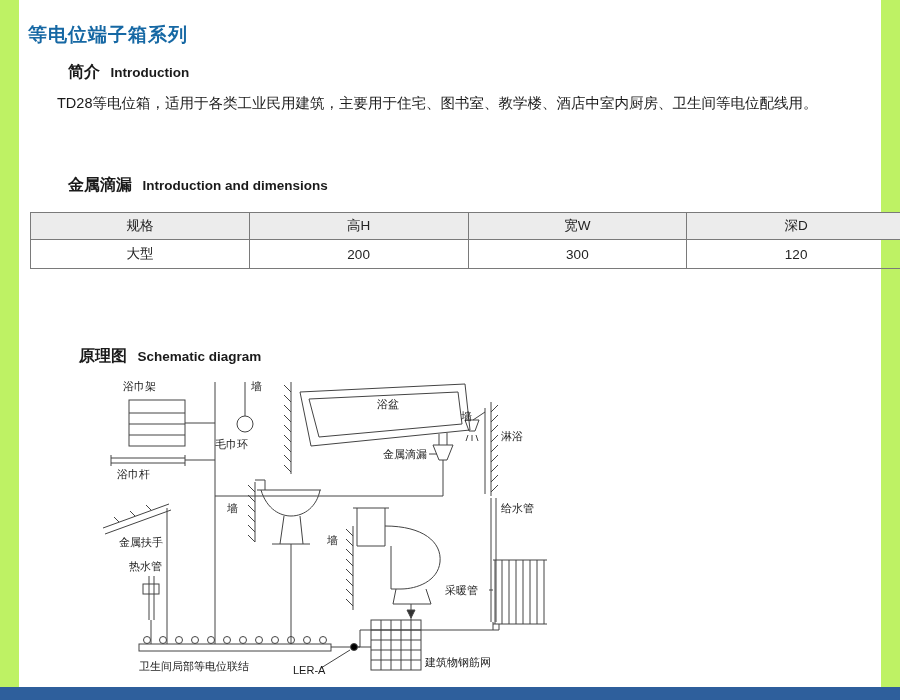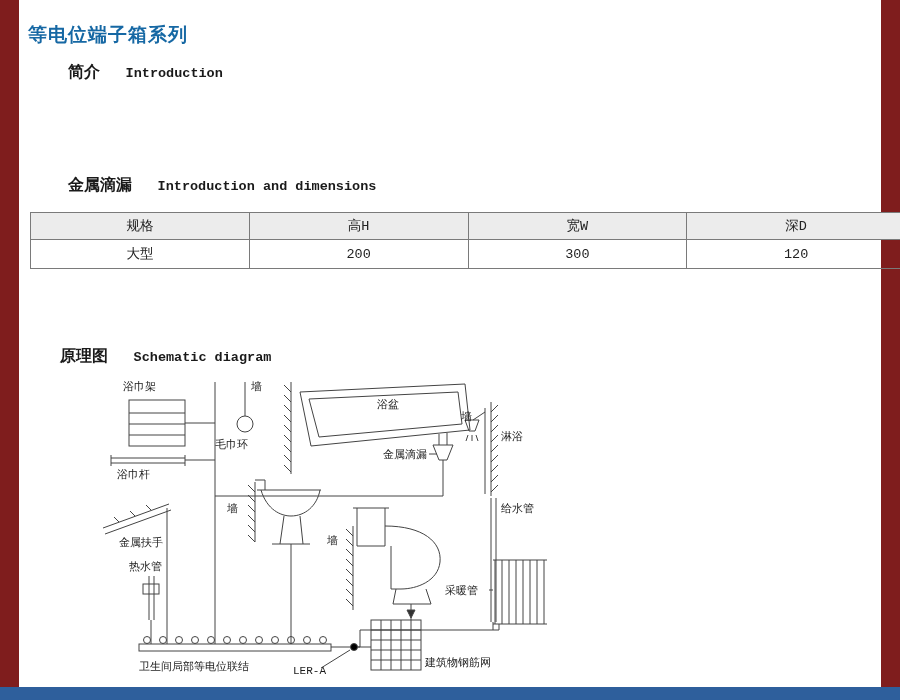--- a/index.html
+++ b/index.html
@@ -1,32 +1,32 @@
 <!DOCTYPE html>
 <html style="--title_blue: #1668a4; --footer_blue: #2e5f9c; --table_header_bg: #ececec;"><head>
 <meta charset="utf-8">
 <style>
   html,body{margin:0;padding:0;}
   #screen{
     position:relative;width:900px;height:700px;overflow:hidden;
-    background:#7f1d1d;
-    font-family:Liberation Mono, monospace;
+    background:#bef264;
+    font-family:Liberation Sans, sans-serif;
     color:#1a1a1a;
   }
   .page{position:absolute;left:19px;top:0;width:862px;height:687px;background:#ffffff;}
   .footer-bar{position:absolute;left:0;bottom:0;width:100%;height:13px;background:var(--footer_blue,#2e5f9c);}
 
   .doc-title{position:absolute;left:9px;top:22px;font-size:19px;font-weight:bold;color:var(--title_blue,#1668a4);letter-spacing:1px;}
 
   .sec-head{position:absolute;left:9px;white-space:nowrap;}
   .sec-head .zh{font-size:16px;font-weight:bold;margin-left:40px;}
-  .sec-head .en{font-size:13.5px;font-weight:bold;margin-left:16px;}
+  .sec-head .en{font-size:13.5px;font-weight:bold;margin-left:6px;}
   #sec-intro{top:62px;}
   #sec-spec{top:175px;}
-  #sec-schematic{top:346px;left:1px;}
+  #sec-schematic{top:346px;left:20px;}
 
   .intro-body{
     position:absolute;left:9px;top:92px;width:832px;
     font-size:14.5px;line-height:23px;text-indent:2em;text-align:justify;
   }
 
   table.spec{
     position:absolute;left:11px;top:212px;width:876px;
     border-collapse:collapse;table-layout:fixed;
     font-size:13.5px;
@@ -46,20 +46,21 @@
 <div id="screen">
   <div class="page">
 
     <div class="doc-title">等电位端子箱系列</div>
 
     <div class="sec-head" id="sec-intro">
       <span class="zh">简介</span>
       <span class="en">Introduction</span>
     </div>
 
+    <div class="intro-body">TD28等电位箱，适用于各类工业民用建筑，主要用于住宅、图书室、教学楼、酒店中室内厨房、卫生间等电位配线用。</div>
 
     <div class="sec-head" id="sec-spec">
       <span class="zh">金属滴漏</span>
       <span class="en">Introduction and dimensions</span>
     </div>
 
     <table class="spec">
       <thead>
         <tr>
           <th>规格</th>

